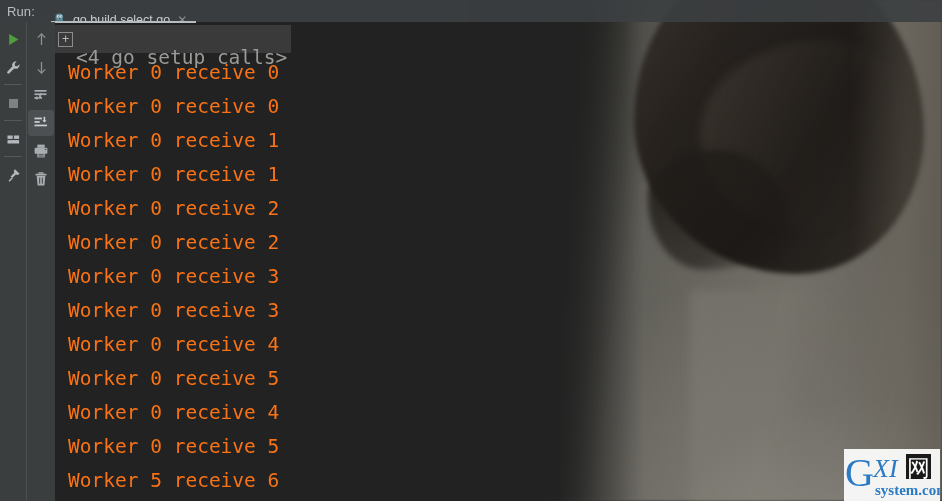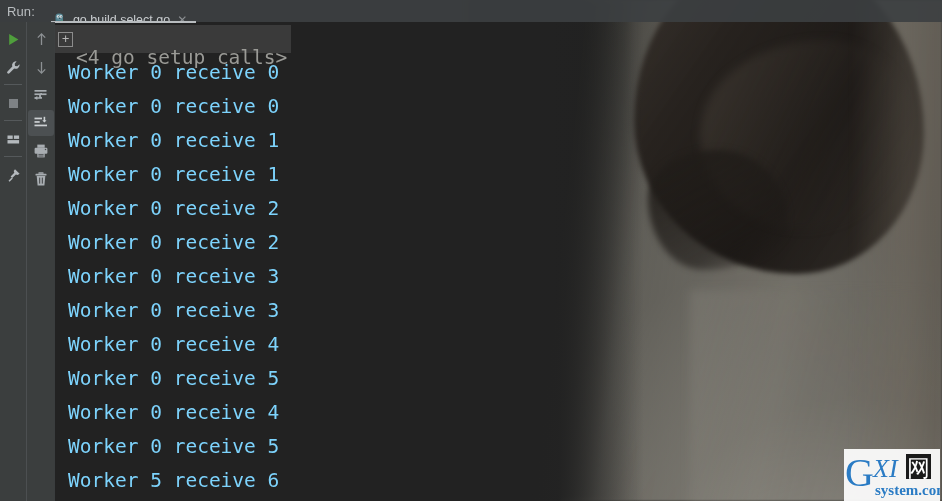--- a/index.html
+++ b/index.html
@@ -185,21 +185,21 @@
     width: 888px;
     font-family: "DejaVu Sans Mono", "Liberation Mono", monospace;
     font-size: 19.5px;
     line-height: 34px;
   }
   .line {
     height: 34px;
     display: flex;
     align-items: center;
     white-space: pre;
-    color: #7dd3fc;
+    color: #f97316;
     padding-left: 14px;
   }
   .line.fold {
     padding-left: 0;
     color: #9a9a96;
   }
   .fold-hl {
     display: inline-flex;
     align-items: center;
     background: #3a3a3a;

